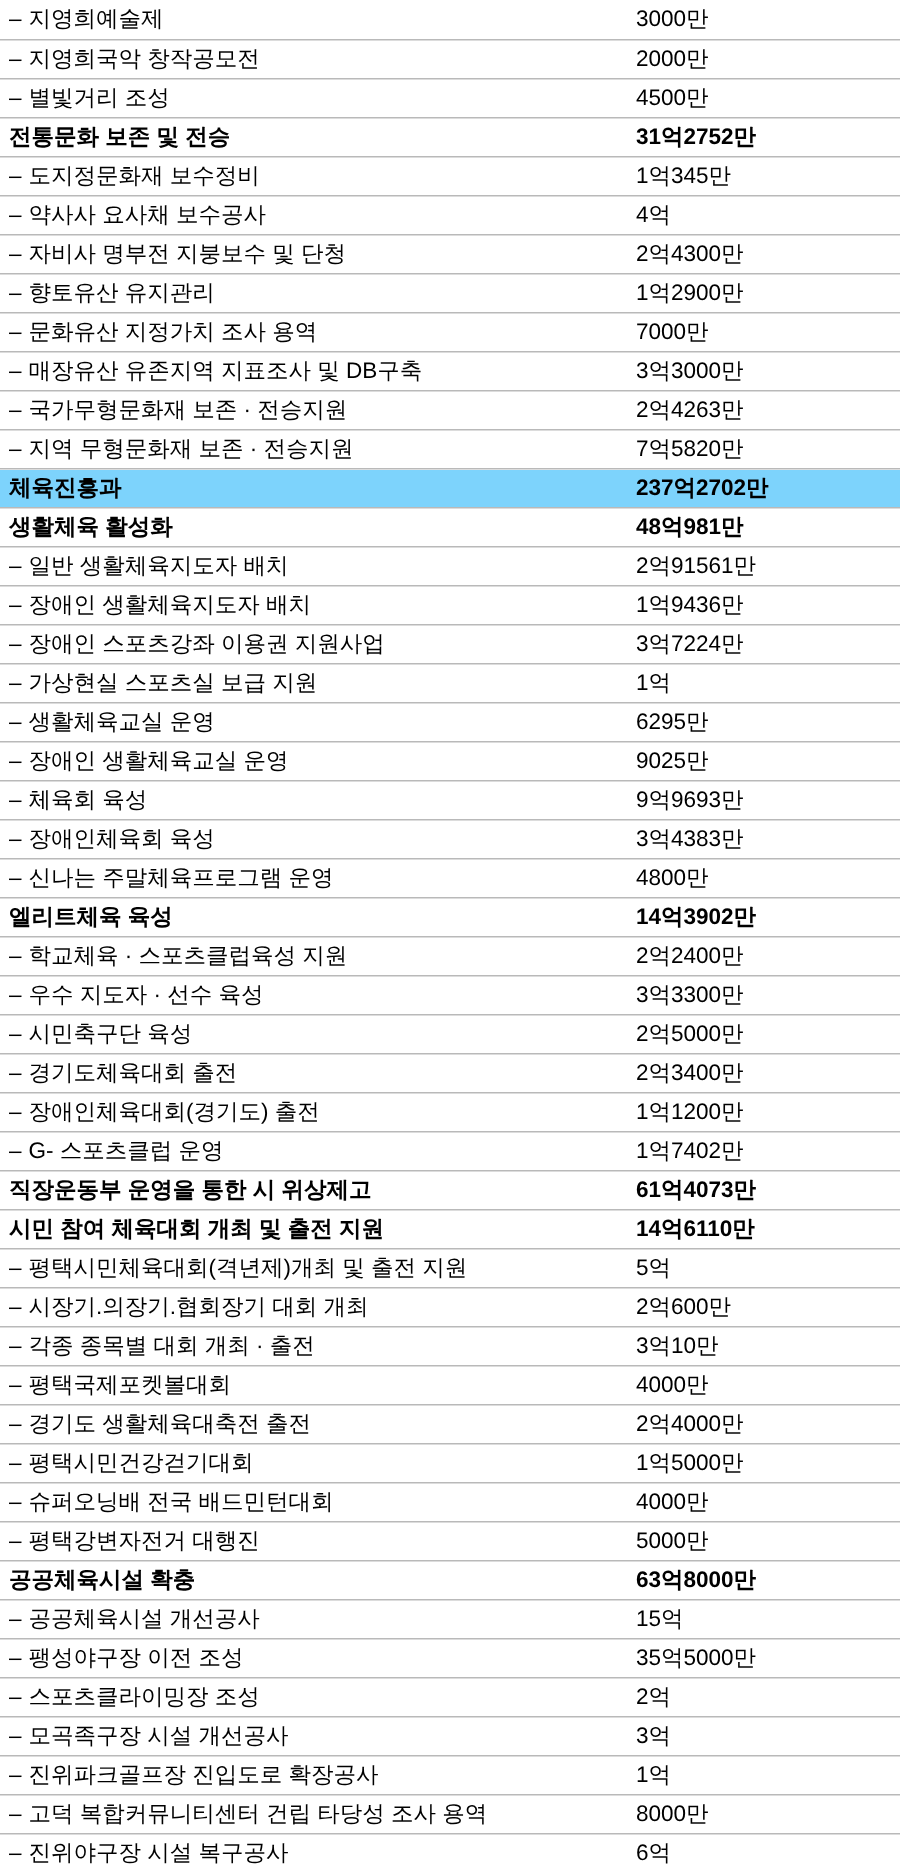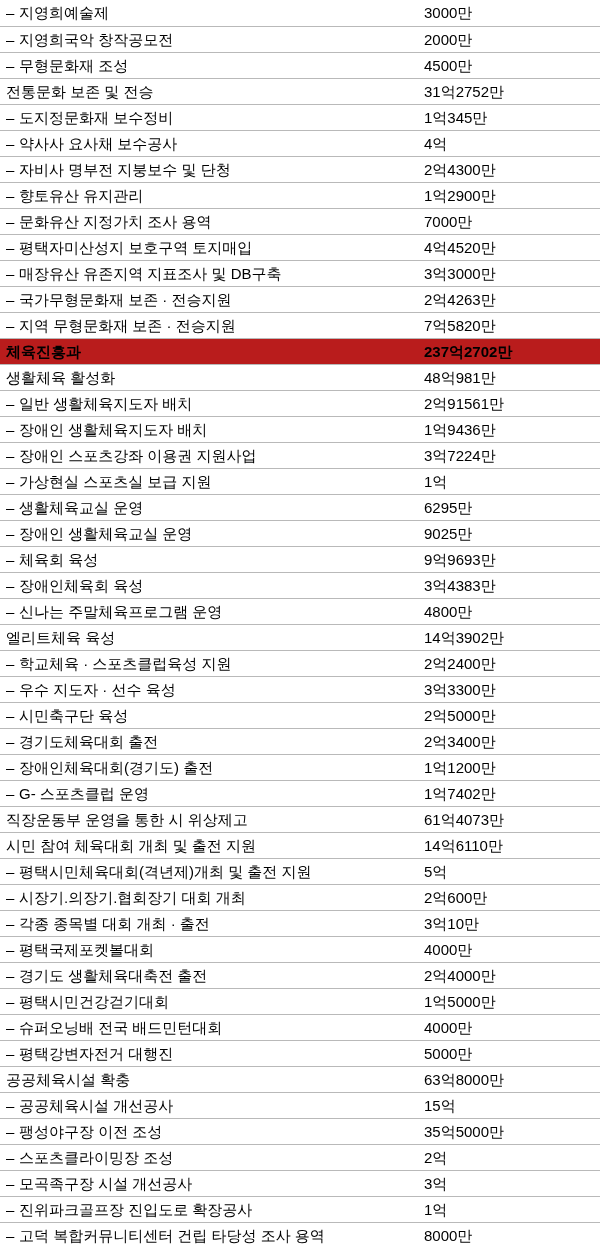--- a/index.html
+++ b/index.html
@@ -32,26 +32,26 @@
   }
   td.label {
     text-align: left;
   }
   td.amount {
     width: 170px;
   }
   
   tr.dept td {
     font-weight: bold;
-    background: #b91c1c;
+    background: #7dd3fc;
     border-bottom: 1px solid #8d8d8d;
     border-top: 1px solid #8d8d8d;
   }
   tr.major td {
-    font-weight: normal;
+    font-weight: bold;
   }
   tr.item td.label {
     padding-left: 14px;
   }
   tr.item td {
     font-weight: normal;
   }
   .dash {
     display: inline-block;
     width: 13px;
@@ -64,21 +64,21 @@
   <tbody>
       <tr class="item">
         <td class="label"><span class="dash">–</span><span>지영희예술제</span></td>
         <td class="amount">3000만</td>
       </tr>
       <tr class="item">
         <td class="label"><span class="dash">–</span><span>지영희국악 창작공모전</span></td>
         <td class="amount">2000만</td>
       </tr>
       <tr class="item">
-        <td class="label"><span class="dash">–</span><span>무형문화재 조성</span></td>
+        <td class="label"><span class="dash">–</span><span>별빛거리 조성</span></td>
         <td class="amount">4500만</td>
       </tr>
       <tr class="major">
         <td class="label">전통문화 보존 및 전승</td>
         <td class="amount">31억2752만</td>
       </tr>
       <tr class="item">
         <td class="label"><span class="dash">–</span><span>도지정문화재 보수정비</span></td>
         <td class="amount">1억345만</td>
       </tr>
@@ -90,24 +90,20 @@
         <td class="label"><span class="dash">–</span><span>자비사 명부전 지붕보수 및 단청</span></td>
         <td class="amount">2억4300만</td>
       </tr>
       <tr class="item">
         <td class="label"><span class="dash">–</span><span>향토유산 유지관리</span></td>
         <td class="amount">1억2900만</td>
       </tr>
       <tr class="item">
         <td class="label"><span class="dash">–</span><span>문화유산 지정가치 조사 용역</span></td>
         <td class="amount">7000만</td>
-      </tr>
-      <tr class="item">
-        <td class="label"><span class="dash">–</span><span>평택자미산성지 보호구역 토지매입</span></td>
-        <td class="amount">4억4520만</td>
       </tr>
       <tr class="item">
         <td class="label"><span class="dash">–</span><span>매장유산 유존지역 지표조사 및 DB구축</span></td>
         <td class="amount">3억3000만</td>
       </tr>
       <tr class="item">
         <td class="label"><span class="dash">–</span><span>국가무형문화재 보존 · 전승지원</span></td>
         <td class="amount">2억4263만</td>
       </tr>
       <tr class="item">

